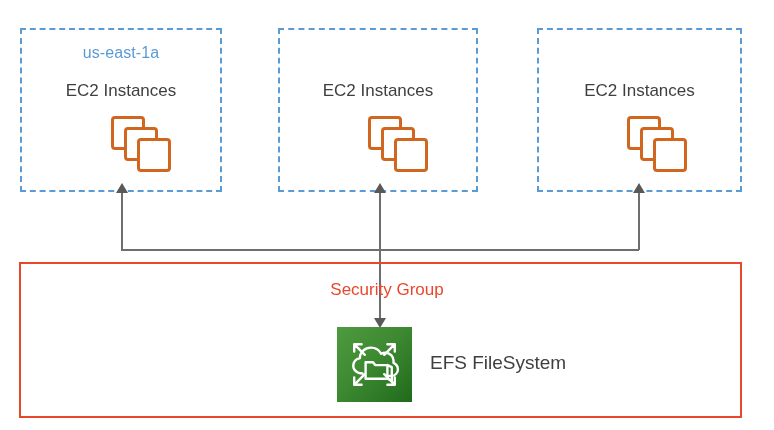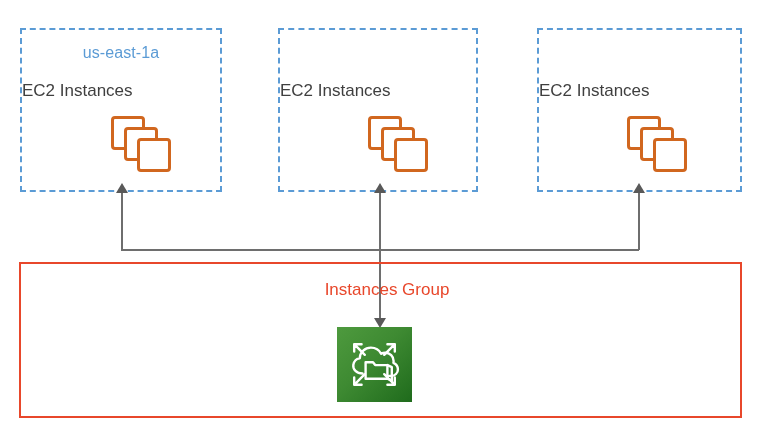--- a/index.html
+++ b/index.html
@@ -38,21 +38,21 @@
     text-align: center;
     color: #5B9BD5;
     font-size: 16px;
     letter-spacing: .1px;
   }
   .az-subtitle {
     position: absolute;
     left: 0;
     right: 0;
     top: 51px;
-    text-align: left;
+    text-align: center;
     color: #3F3F3F;
     font-size: 17px;
   }
 
   
   .ec2-icon {
     position: absolute;
     width: 62px;
     height: 56px;
   }
@@ -173,21 +173,21 @@
   <div class="arrow-up" style="left:116px; top:183px;"></div>
 
   <div class="conn-v" style="left:638px; top:192px; height:58px;"></div>
   <div class="arrow-up" style="left:633px; top:183px;"></div>
 
   <div class="conn-v" style="left:379px; top:192px; height:133px;"></div>
   <div class="arrow-up" style="left:374px; top:183px;"></div>
   <div class="arrow-down" style="left:374px; top:318px;"></div>
 
   <div class="sg-box"></div>
-  <div class="sg-title">Instances Group</div>
+  <div class="sg-title">Security Group</div>
 
   <div class="efs-icon">
     <svg width="75" height="75" viewBox="0 0 75 75" aria-hidden="true">
       <g fill="none" stroke="#ffffff" stroke-width="2.4" stroke-linecap="round" stroke-linejoin="round">
 
         <path d="M25.5 46.5
                  C19.5 46.5 15.8 42.6 16.3 38.0
                  C16.7 34.2 19.6 31.6 22.8 31.2
                  C23.0 25.0 28.0 20.6 33.9 20.6
                  C38.4 20.6 42.3 23.1 44.1 26.8
@@ -204,14 +204,15 @@
         <path d="M17.2 17.2 l0 7.4 M17.2 17.2 l7.4 0 M17.2 17.2 l10.6 10.6"></path>
 
         <path d="M57.8 17.2 l-7.4 0 M57.8 17.2 l0 7.4 M57.8 17.2 l-10.6 10.6"></path>
 
         <path d="M17.2 57.8 l7.4 0 M17.2 57.8 l0 -7.4 M17.2 57.8 l10.6 -10.6"></path>
 
         <path d="M57.8 57.8 l-7.4 0 M57.8 57.8 l0 -7.4 M57.8 57.8 l-10.6 -10.6"></path>
       </g>
     </svg>
   </div>
+  <div class="efs-label">EFS FileSystem</div>
 
 </div>
 
 </body></html>

